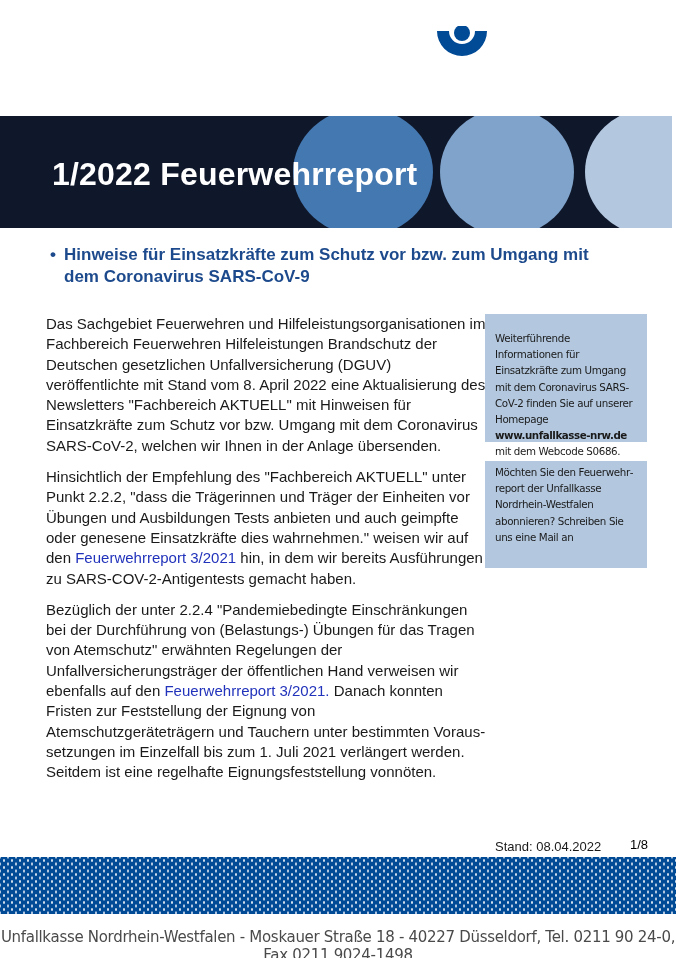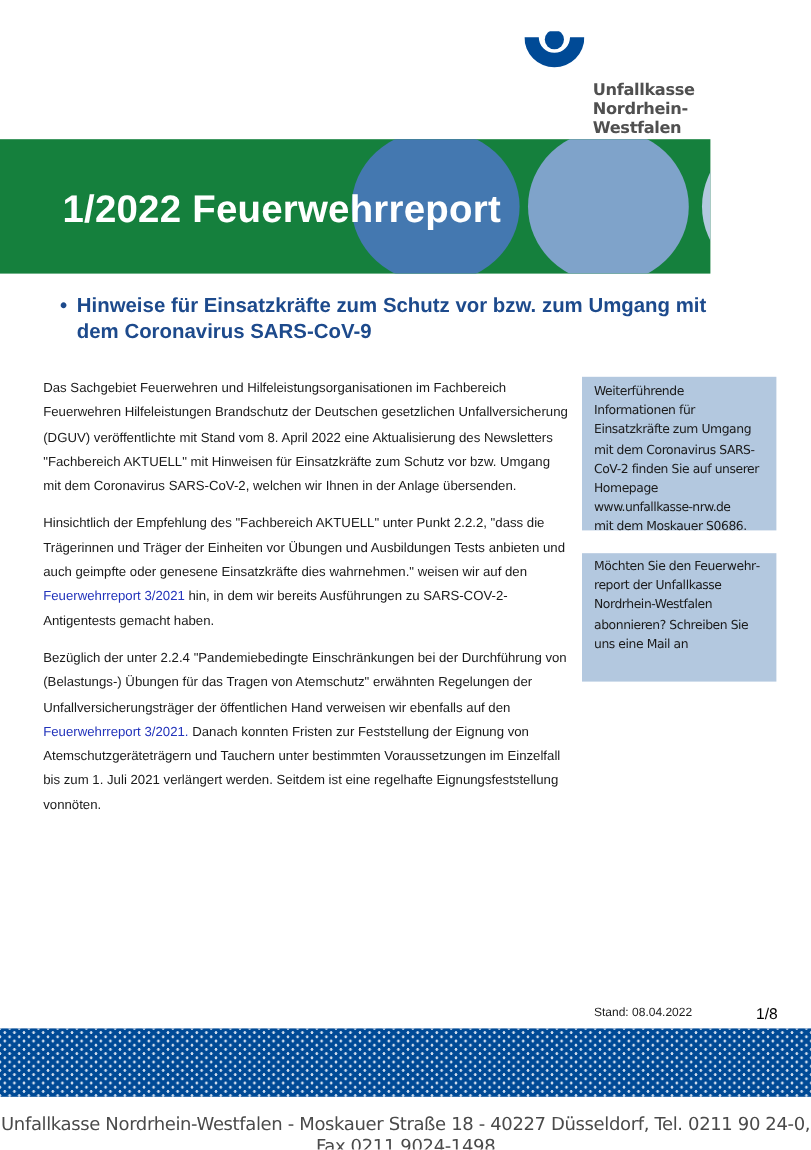--- a/index.html
+++ b/index.html
@@ -6,45 +6,45 @@
     html, body { width: 676px; height: 958px; background: #ffffff; overflow: hidden; }
     body { position: relative; font-family: "Liberation Sans", sans-serif; color: #1a1a1a; }
 
     
     .logo { position: absolute; left: 437px; top: 26px; width: 200px; height: 80px; }
     .logo-icon { position: absolute; left: 0; top: 0; width: 50px; height: 36px; }
     .logo-title { position: absolute; left: 55px; top: 4px; font-family: "DejaVu Sans", sans-serif; font-weight: bold; font-size: 30px; color: #505050; letter-spacing: -0.5px; line-height: 30px; }
     .logo-sub { position: absolute; left: 57px; top: 41px; font-family: "DejaVu Sans", sans-serif; font-size: 13.5px; color: #505050; line-height: 16px; font-weight: bold; letter-spacing: -0.3px; }
 
     
-    .banner { position: absolute; left: 0; top: 116px; width: 592px; height: 112px; background: #15803d; overflow: hidden; }
+    .banner { position: absolute; left: 0; top: 116px; width: 672px; height: 112px; background: #0f172a; overflow: hidden; }
     .circle { position: absolute; border-radius: 50%; }
     .c1 { left: 293px; top: -8px; width: 140px; height: 128px; background: #4478b0; }
     .c2 { left: 440px; top: -8px; width: 134px; height: 128px; background: #7fa3ca; }
     .c3 { left: 585px; top: -8px; width: 134px; height: 128px; background: #b3c8df; }
     .banner-title { position: absolute; left: 52px; top: 40px; font-size: 32px; font-weight: bold; color: #ffffff; letter-spacing: 0.2px; line-height: 36px; }
 
     
     .heading { position: absolute; left: 50px; top: 244px; width: 560px; font-size: 17px; font-weight: bold; color: #1d4a8c; line-height: 22px; }
     .heading .bullet { position: absolute; left: 0; top: 0; }
     .heading .heading-text { display: block; padding-left: 14px; }
 
     
-    .main { position: absolute; left: 36px; top: 314px; width: 440px; font-size: 11px; line-height: 20.3px; color: #1a1a1a; }
+    .main { position: absolute; left: 46px; top: 314px; width: 440px; font-size: 15px; line-height: 20.3px; color: #1a1a1a; }
     .main p { margin-bottom: 11px; }
     .link { color: #2233bb; }
 
     
-    .infobox { position: absolute; left: 485px; width: 162px; background: #b3c8df; font-family: "DejaVu Sans", sans-serif; font-size: 10.3px; line-height: 16.2px; color: #1a1a1a; padding: 4px 8px 6px 10px; letter-spacing: -0.35px; }
+    .infobox { position: absolute; left: 485px; width: 162px; background: #b3c8df; font-family: "DejaVu Sans", sans-serif; font-size: 10.3px; line-height: 16.2px; color: #1a1a1a; padding: 16px 8px 6px 10px; letter-spacing: -0.35px; }
     .box1 { top: 314px; height: 128px; }
     .box2 { top: 461px; height: 107px; padding-top: 3px; }
-    .infobox .strong { font-weight: normal; letter-spacing: -0.45px; }
+    .infobox .strong { font-weight: bold; letter-spacing: -0.45px; }
 
     
-    .stand { position: absolute; left: 495px; top: 839px; font-size: 10px; color: #1a1a1a; }
+    .stand { position: absolute; left: 495px; top: 839px; font-size: 13px; color: #1a1a1a; }
     .pagenum { position: absolute; left: 630px; top: 837px; font-size: 13px; color: #000000; }
 
     
     .dotband { position: absolute; left: 0; top: 857px; width: 676px; height: 57px;
       background-color: #004a96;
       background-image:
         radial-gradient(circle, #cfdcec 1px, transparent 1.4px),
         radial-gradient(circle, #cfdcec 1px, transparent 1.4px);
       background-size: 8px 7px, 8px 7px;
       background-position: 0 0, 4px 3.5px; }
@@ -53,24 +53,20 @@
     .footer { position: absolute; left: 0; top: 928px; width: 676px; text-align: center; font-family: "DejaVu Sans", sans-serif; font-size: 15px; color: #4a4a4a; letter-spacing: -0.3px; }
   </style>
 </head>
 <body>
 
 <div class="logo">
   <svg class="logo-icon" viewBox="0 0 50 36" width="50" height="36">
     <path d="M0,5 L12,5 A13,13 0 0 0 38,5 L50,5 A25,25 0 0 1 0,5 Z" fill="#004a96"></path>
     <circle cx="25" cy="7" r="8" fill="#004a96"></circle>
   </svg>
-  <div class="logo-sub">
-    <div>Unfallkasse</div>
-    <div>Nordrhein-Westfalen</div>
-  </div>
 </div>
 
 <div class="banner">
   <div class="circle c1"></div>
   <div class="circle c2"></div>
   <div class="circle c3"></div>
   <div class="banner-title">1/2022 Feuerwehrreport</div>
 </div>
 
 <div class="heading">
@@ -80,21 +76,21 @@
 
 <div class="main">
   <p>Das Sachgebiet Feuerwehren und Hilfeleistungsorganisationen im Fachbereich Feuerwehren Hilfeleistungen Brandschutz der Deutschen gesetzlichen Unfallversicherung (DGUV) veröffentlichte mit Stand vom 8. April 2022 eine Aktualisierung des Newsletters "Fachbereich AKTUELL" mit Hinweisen für Einsatzkräfte zum Schutz vor bzw. Umgang mit dem Coronavirus SARS-CoV-2, welchen wir Ihnen in der Anlage übersenden.</p>
   <p><span>Hinsichtlich der Empfehlung des "Fachbereich AKTUELL" unter Punkt 2.2.2, "dass die Trägerinnen und Träger der Einheiten vor Übungen und Ausbildungen Tests anbieten und auch geimpfte oder genesene Einsatzkräfte dies wahrnehmen." weisen wir auf den </span><span class="link">Feuerwehrreport 3/2021</span><span> hin, in dem wir bereits Ausführungen zu SARS-COV-2-Antigentests gemacht haben.</span></p>
   <p><span>Bezüglich der unter 2.2.4 "Pandemiebedingte Einschränkungen bei der Durchführung von (Belastungs-) Übungen für das Tragen von Atem­schutz" erwähnten Regelungen der Unfallversicherungsträger der öffentlichen Hand verweisen wir ebenfalls auf den </span><span class="link">Feuerwehrreport 3/2021.</span><span> Danach konnten Fristen zur Feststellung der Eignung von Atemschutzgeräteträgern und Tauchern unter bestimmten Voraus­setzungen im Einzelfall bis zum 1. Juli 2021 verlängert werden. Seitdem ist eine regelhafte Eignungsfeststellung vonnöten.</span></p>
 </div>
 
 <div class="infobox box1">
   <span>Weiterführende Informationen für Einsatzkräfte zum Umgang mit dem Coronavirus SARS-CoV-2 finden Sie auf unserer Homepage</span><br>
   <span class="strong">www.unfallkasse-nrw.de</span><br>
-  <span>mit dem Moskauer S0686.</span>
+  <span>mit dem Webcode S0686.</span>
 </div>
 
 <div class="infobox box2">
   <span>Möchten Sie den Feuerwehr­report der Unfallkasse Nordrhein-Westfalen abonnieren? Schreiben Sie uns eine Mail an</span><br>
 </div>
 
 <div class="stand">Stand: 08.04.2022</div>
 <div class="pagenum">1/8</div>
 
 <div class="dotband"></div>

